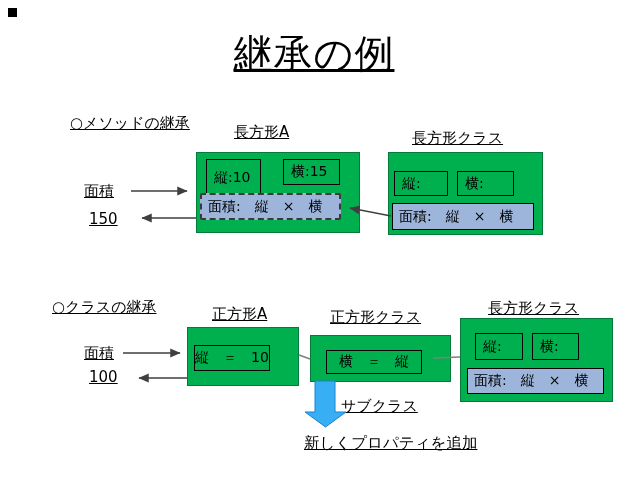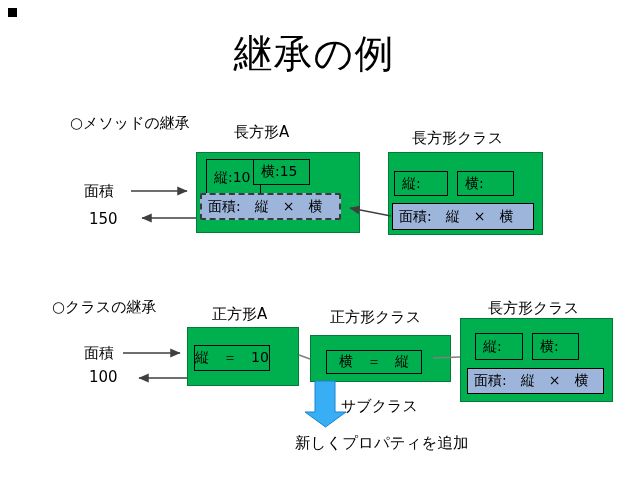--- a/index.html
+++ b/index.html
@@ -1,18 +1,18 @@
 <!DOCTYPE html>
 <html style="--green-fill: #00B04F; --green-border: #067A3A; --inner-border: #000000; --blue-fill: #9DB5DB; --blue-border: #3A3A3A; --arrow: #3F3F3F; --connector: #7F7F7F; --big-arrow-fill: #38AEF5; --big-arrow-border: #1B80CF; --text: #000000;"><head>
 <meta charset="utf-8">
 <style>
   html,body{margin:0;padding:0;background:#fff;}
   .slide{position:relative;width:640px;height:480px;background:#fff;overflow:hidden;
          font-family:"DejaVu Sans",sans-serif;color:var(--text,#000);}
-  .abs{position:absolute;line-height:1.25;white-space:nowrap;}
+  .abs{position:absolute;line-height:1.25;white-space:nowrap;text-decoration:underline;}
   .corner{position:absolute;left:8px;top:8px;width:9px;height:9px;background:#000;}
   .title{font-size:39px;transform:translateX(-50%);letter-spacing:1px;}
   .h15{font-size:15px;}
   .h16{font-size:15.5px;}
   .gbox{position:absolute;background:var(--green-fill);border:1.2px solid var(--green-border);box-sizing:border-box;}
   .ibox{position:absolute;background:var(--green-fill);border:1.5px solid var(--inner-border);
         box-sizing:border-box;display:flex;align-items:center;justify-content:center;
         font-size:14px;}
   .ibox.left{justify-content:flex-start;padding-left:7px;}
   .bbox{position:absolute;background:var(--blue-fill);box-sizing:border-box;display:flex;
@@ -34,21 +34,21 @@
   <div class="abs title" style="left:314px;top:30px;">継承の例</div>
 
   <div class="abs h15" style="left:70px;top:114px;">○メソッドの継承</div>
 
   <div class="abs h15" style="left:84px;top:182px;">面積</div>
   <div class="abs h15" style="left:89px;top:210px;text-align:right;">150</div>
 
   <div class="abs h15" style="left:234px;top:123px;">長方形A</div>
   <div class="gbox" style="left:196px;top:152px;width:164px;height:81px;">
     <div class="ibox left" style="left:9px;top:6px;width:55px;height:38px;">縦:10</div>
-    <div class="ibox left" style="left:56px;top:6px;width:57px;height:26px;">横:15</div>
+    <div class="ibox left" style="left:86px;top:6px;width:57px;height:26px;">横:15</div>
     <div class="bbox dashed" style="left:3px;top:40px;width:141px;height:27px;">面積:　縦　×　横</div>
   </div>
 
   <div class="abs h15" style="left:412px;top:129px;">長方形クラス</div>
   <div class="gbox" style="left:388px;top:152px;width:155px;height:83px;">
     <div class="ibox left" style="left:5px;top:18px;width:54px;height:25px;">縦:</div>
     <div class="ibox left" style="left:68px;top:18px;width:57px;height:25px;">横:</div>
     <div class="bbox solid" style="left:3px;top:50px;width:142px;height:27px;">面積:　縦　×　横</div>
   </div>
 
@@ -68,21 +68,21 @@
   </div>
 
   <div class="abs h15" style="left:488px;top:299px;">長方形クラス</div>
   <div class="gbox" style="left:460px;top:318px;width:153px;height:84px;">
     <div class="ibox left" style="left:14px;top:14px;width:48px;height:27px;">縦:</div>
     <div class="ibox left" style="left:71px;top:14px;width:47px;height:27px;">横:</div>
     <div class="bbox solid" style="left:6px;top:49px;width:137px;height:26px;">面積:　縦　×　横</div>
   </div>
 
   <div class="abs h15" style="left:341px;top:397px;">サブクラス</div>
-  <div class="abs h16" style="left:295px;top:434px;">新しくプロパティを追加</div>
+  <div class="abs h16" style="left:304px;top:434px;">新しくプロパティを追加</div>
 
   <svg class="layer" width="640" height="480">
     <defs>
       <marker id="ah" orient="auto" markerWidth="9" markerHeight="8" refX="7.5" refY="3.5">
         <path d="M0,0 L8,3.5 L0,7 z" style="fill:var(--arrow);"></path>
       </marker>
     </defs>
     <line class="thin" x1="131" y1="191" x2="187" y2="191" marker-end="url(#ah)"></line>
     <line class="thin" x1="196" y1="218" x2="142" y2="218" marker-end="url(#ah)"></line>
     <line class="thin" x1="391" y1="216" x2="350" y2="208" marker-end="url(#ah)"></line>

